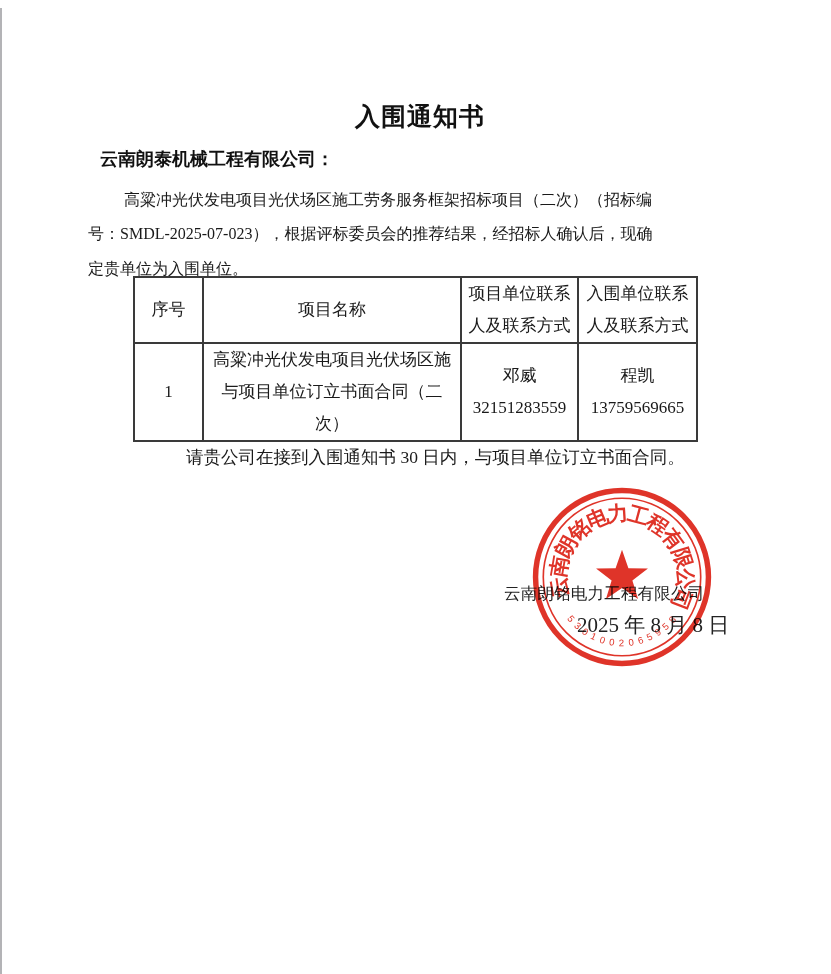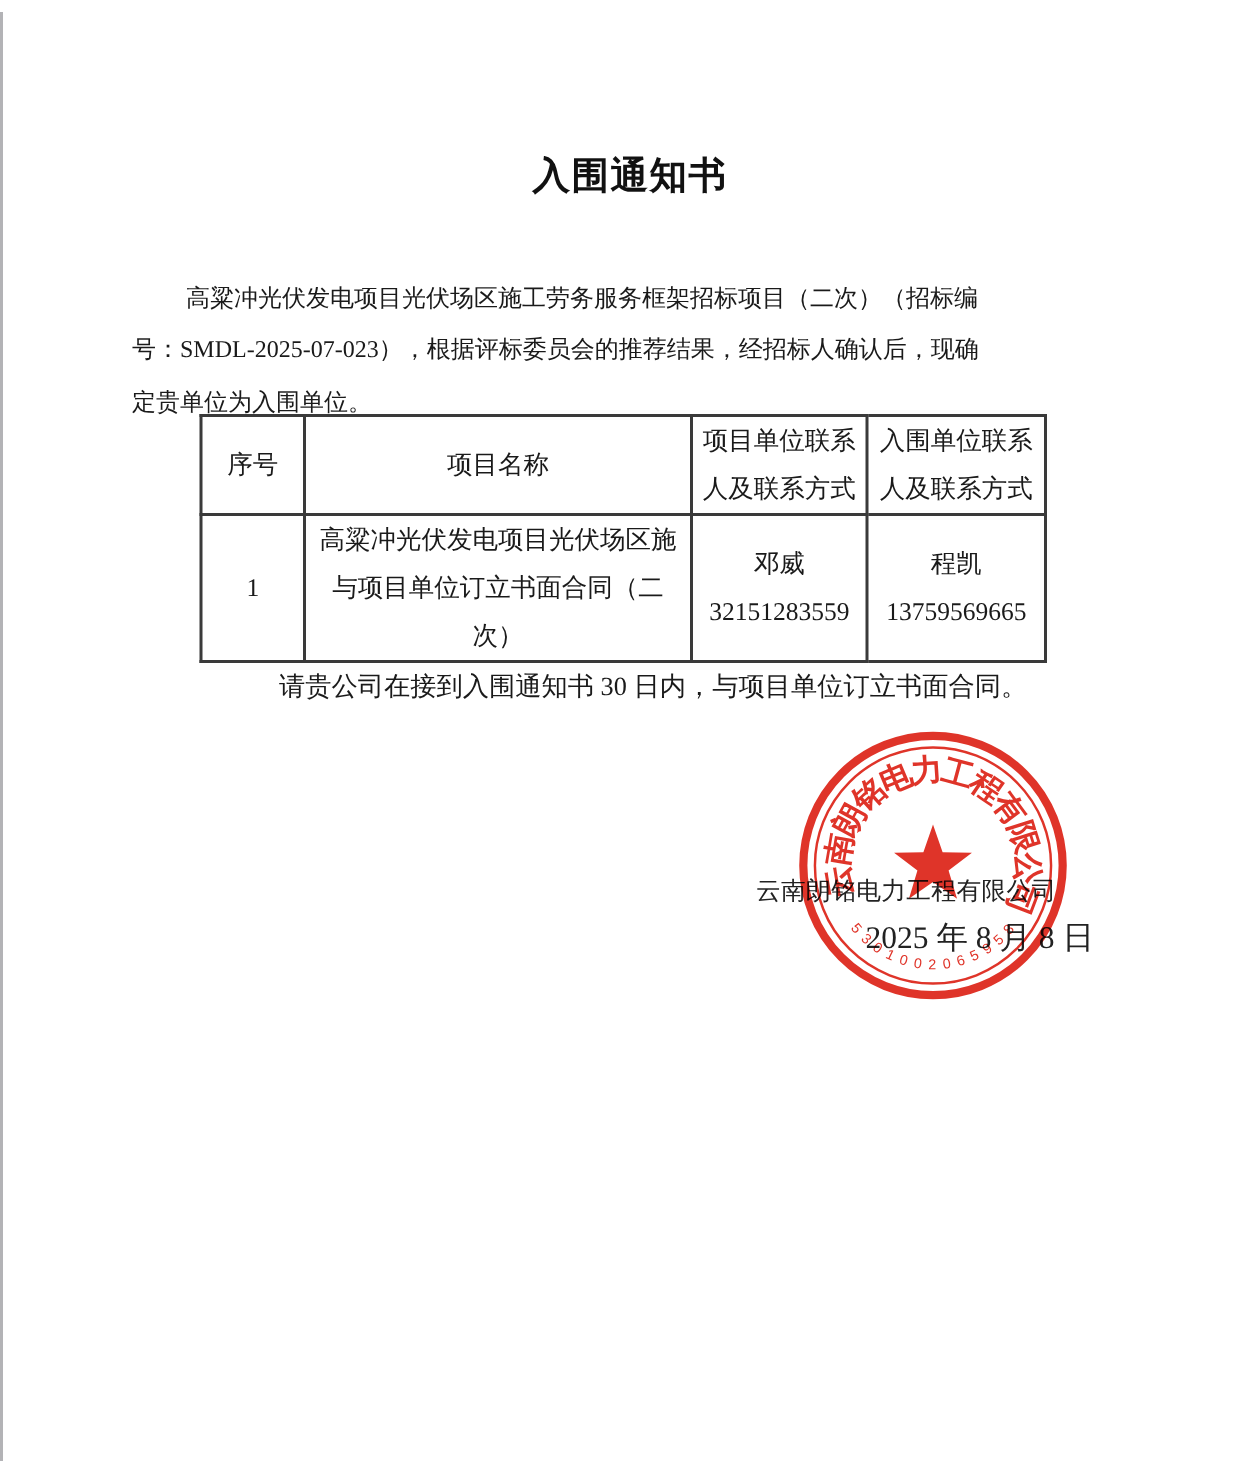--- a/index.html
+++ b/index.html
@@ -115,20 +115,21 @@
 </style>
 </head>
 <body>
 
 <div class="page">
 
   <div class="page-edge-left"></div>
 
   <h1 class="doc-title">入围通知书</h1>
 
+  <p class="addressee">云南朗泰机械工程有限公司：</p>
 
   <p class="body-para">高粱冲光伏发电项目光伏场区施工劳务服务框架招标项目（二次）（招标编
 号：SMDL-2025-07-023），根据评标委员会的推荐结果，经招标人确认后，现确
 定贵单位为入围单位。</p>
 
   <table class="doc-table">
     <colgroup>
       <col class="col-seq">
       <col class="col-name">
       <col class="col-pc">

